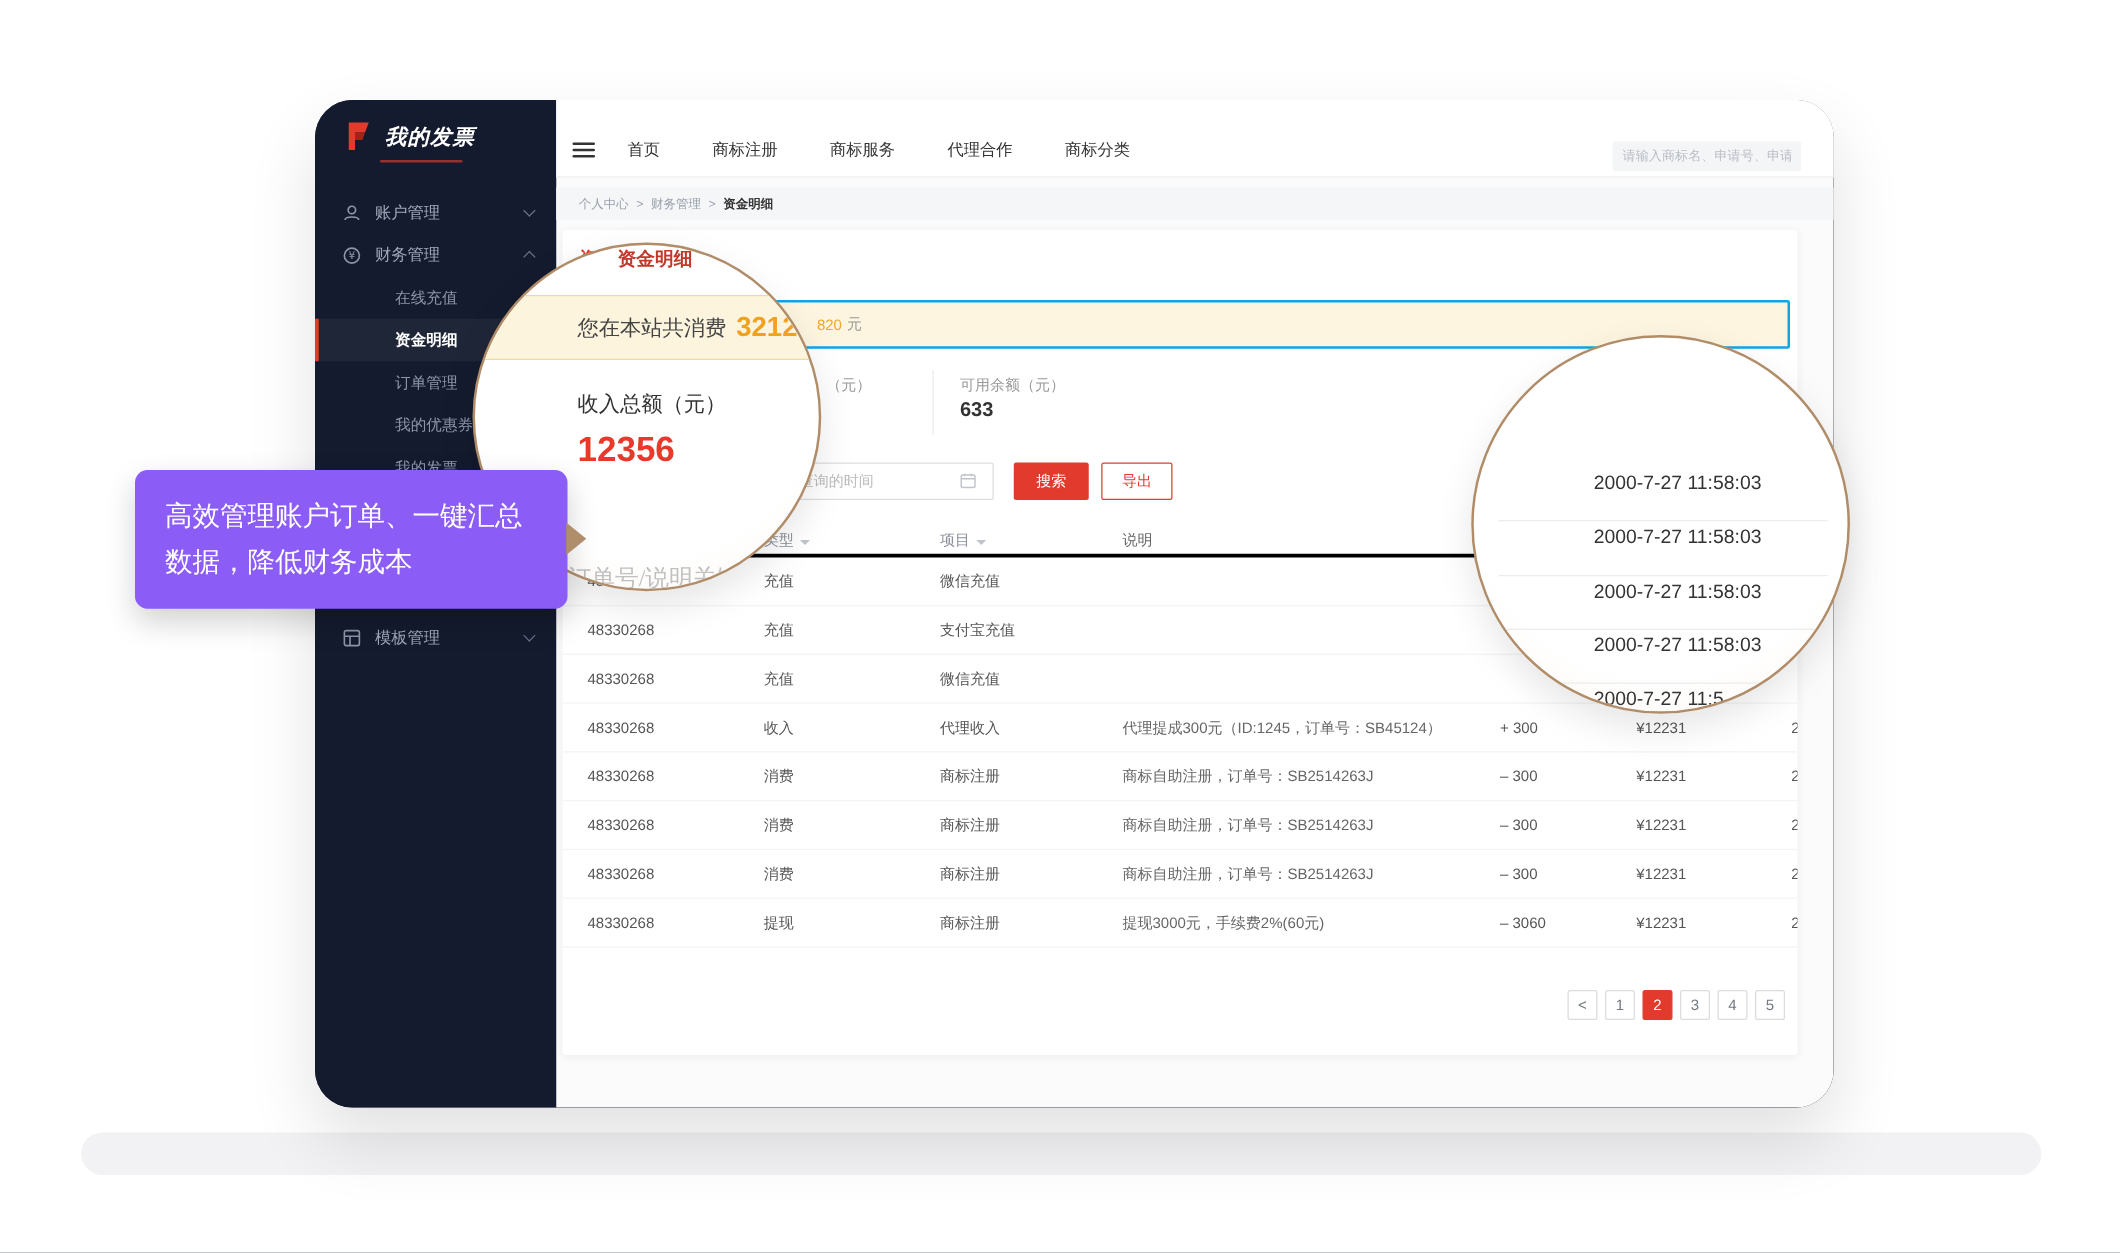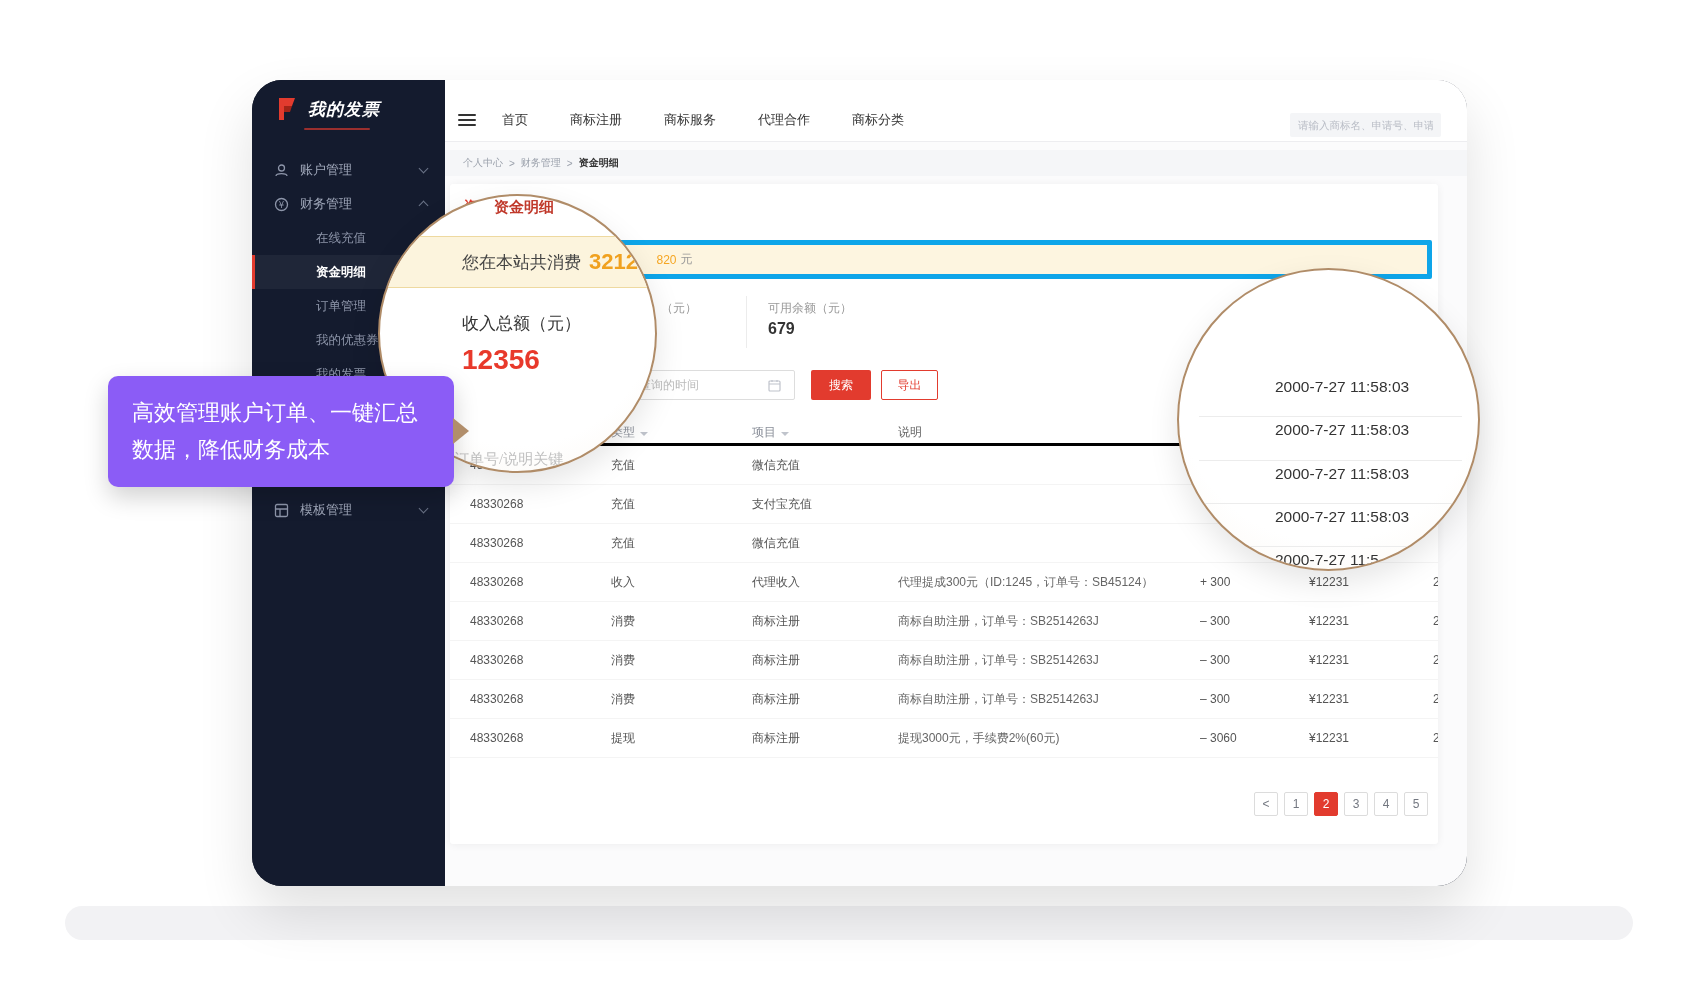--- a/index.html
+++ b/index.html
@@ -47,21 +47,21 @@
     display:flex; align-items:center; padding-left:18px; font-size:10px; color:#9aa0ab; }
   .crumbs b { color:#333; font-weight:bold; }
   .crumbs .sep { margin:0 6px; }
 
   
   .card { position:absolute; left:5px; top:104px; width:988px; height:660px; background:#fff;
     border-radius:3px; box-shadow:0 1px 8px rgba(0,0,0,.06); overflow:hidden; }
   .tab { position:absolute; left:14px; top:14px; font-size:14px; color:#e23b2e; font-weight:bold; }
   .tab::after { content:""; display:block; margin-top:8px; height:2px; width:56px; background:#e23b2e; }
   .banner { position:absolute; left:6px; top:56px; width:976px; height:39px; background:#fdf5e0;
-    border:5px solid #0ea5e9; border-radius:2px; display:flex; align-items:center; padding-left:12px; }
+    border:2px solid #0ea5e9; border-radius:2px; display:flex; align-items:center; padding-left:12px; }
   .banner .b1 { font-size:13px; color:#555; }
   .banner .b2 { font-size:16px; color:#f5a623; font-weight:bold; margin-left:6px; }
   .banner .b3 { font-size:12px; color:#f5a623; margin-left:42px; }
   .banner .b4 { font-size:12px; color:#999; margin-left:4px; }
   .stats { position:absolute; left:0; top:108px; width:988px; height:64px; }
   .stat-l { position:absolute; font-size:12px; color:#999; top:8px; }
   .stat-v { position:absolute; font-size:16px; color:#333; font-weight:bold; top:28px; }
   .stat-v.red { color:#e8392b; font-size:20px; }
   .stat-div { position:absolute; left:296px; top:4px; width:1px; height:52px; background:#ececec; }
   .filters { position:absolute; left:0; top:186px; width:988px; height:30px; }
@@ -97,21 +97,21 @@
     background:radial-gradient(circle at 50% 40%, #ffffff 65%, #faf6f0 100%);
     box-shadow:0 12px 30px rgba(0,0,0,.10); z-index:50; }
   .circle-left { left:378px; top:194px; width:279px; height:279px; }
   .cl-tab { position:absolute; left:114px; top:2px; color:#c0392b; font-weight:bold; font-size:15px; }
   .cl-band { position:absolute; left:-10px; top:40px; width:300px; height:52px; background:#fcf4dd;
     border-top:1px solid #eed9a0; border-bottom:1px solid #eed9a0; display:flex; align-items:center; }
   .cl-band .p { font-size:17px; color:#444; margin-left:92px; }
   .cl-band .a { font-size:22px; color:#f0a11f; font-weight:bold; margin-left:8px; }
   .cl-stat-l { position:absolute; left:82px; top:116px; font-size:17px; color:#333; }
   .cl-stat-v { position:absolute; left:82px; top:148px; font-size:28px; font-weight:bold; color:#e8392b; }
-  .cl-input { position:absolute; left:74px; top:254px; font-size:15px; color:#c0c0c0;font-family:Liberation Serif, serif; }
+  .cl-input { position:absolute; left:74px; top:254px; font-size:19px; color:#c0c0c0;font-family:Liberation Serif, serif; }
   .circle-right { left:1177px; top:268px; width:303px; height:303px; }
   .cr-band { position:absolute; left:0; top:56px; width:303px; height:33px; background:#fafafa;
     border-bottom:1px solid #e8e8e8; display:flex; align-items:center; justify-content:center;
     font-size:14px; color:#888; padding-left:40px; }
   .cr-row { position:absolute; left:96px; width:210px; font-size:15.5px; color:#333; white-space:nowrap; }
   .cr-line { position:absolute; left:20px; width:263px; height:1px; background:#ececec; }
 
   
   .callout { position:absolute; background:#8b5cf6; border-radius:10px; color:#fff;
     font-size:22px; line-height:37px; z-index:60; box-shadow:0 10px 24px rgba(0,0,0,.18); }
@@ -225,21 +225,21 @@
           <span class="b3">820</span>
           <span class="b4">元</span>
         </div>
 
         <div class="stats">
           <span class="stat-l" style="left:22px">收入总额（元）</span>
           <span class="stat-v red" style="left:22px">12356</span>
           <span class="stat-l" style="left:211px">（元）</span>
           <span class="stat-div"></span>
           <span class="stat-l" style="left:318px">可用余额（元）</span>
-          <span class="stat-v" style="left:318px">679</span>
+          <span class="stat-v" style="left:318px">633</span>
         </div>
 
         <div class="filters">
           <input class="f-input kw" placeholder="订单号/说明关键词" style="">
           <input class="f-input dt" placeholder="请输入你要查询的时间" style="">
           <span class="cal">
             <svg width="13" height="13" viewBox="0 0 13 13">
                 <rect x="1" y="2" width="11" height="10" rx="1" fill="none" stroke="#c0c4cc" stroke-width="1.2"></rect>
                 <path d="M1 5 H12 M4 1 V3 M9 1 V3" stroke="#c0c4cc" stroke-width="1.2"></path>
               </svg>

